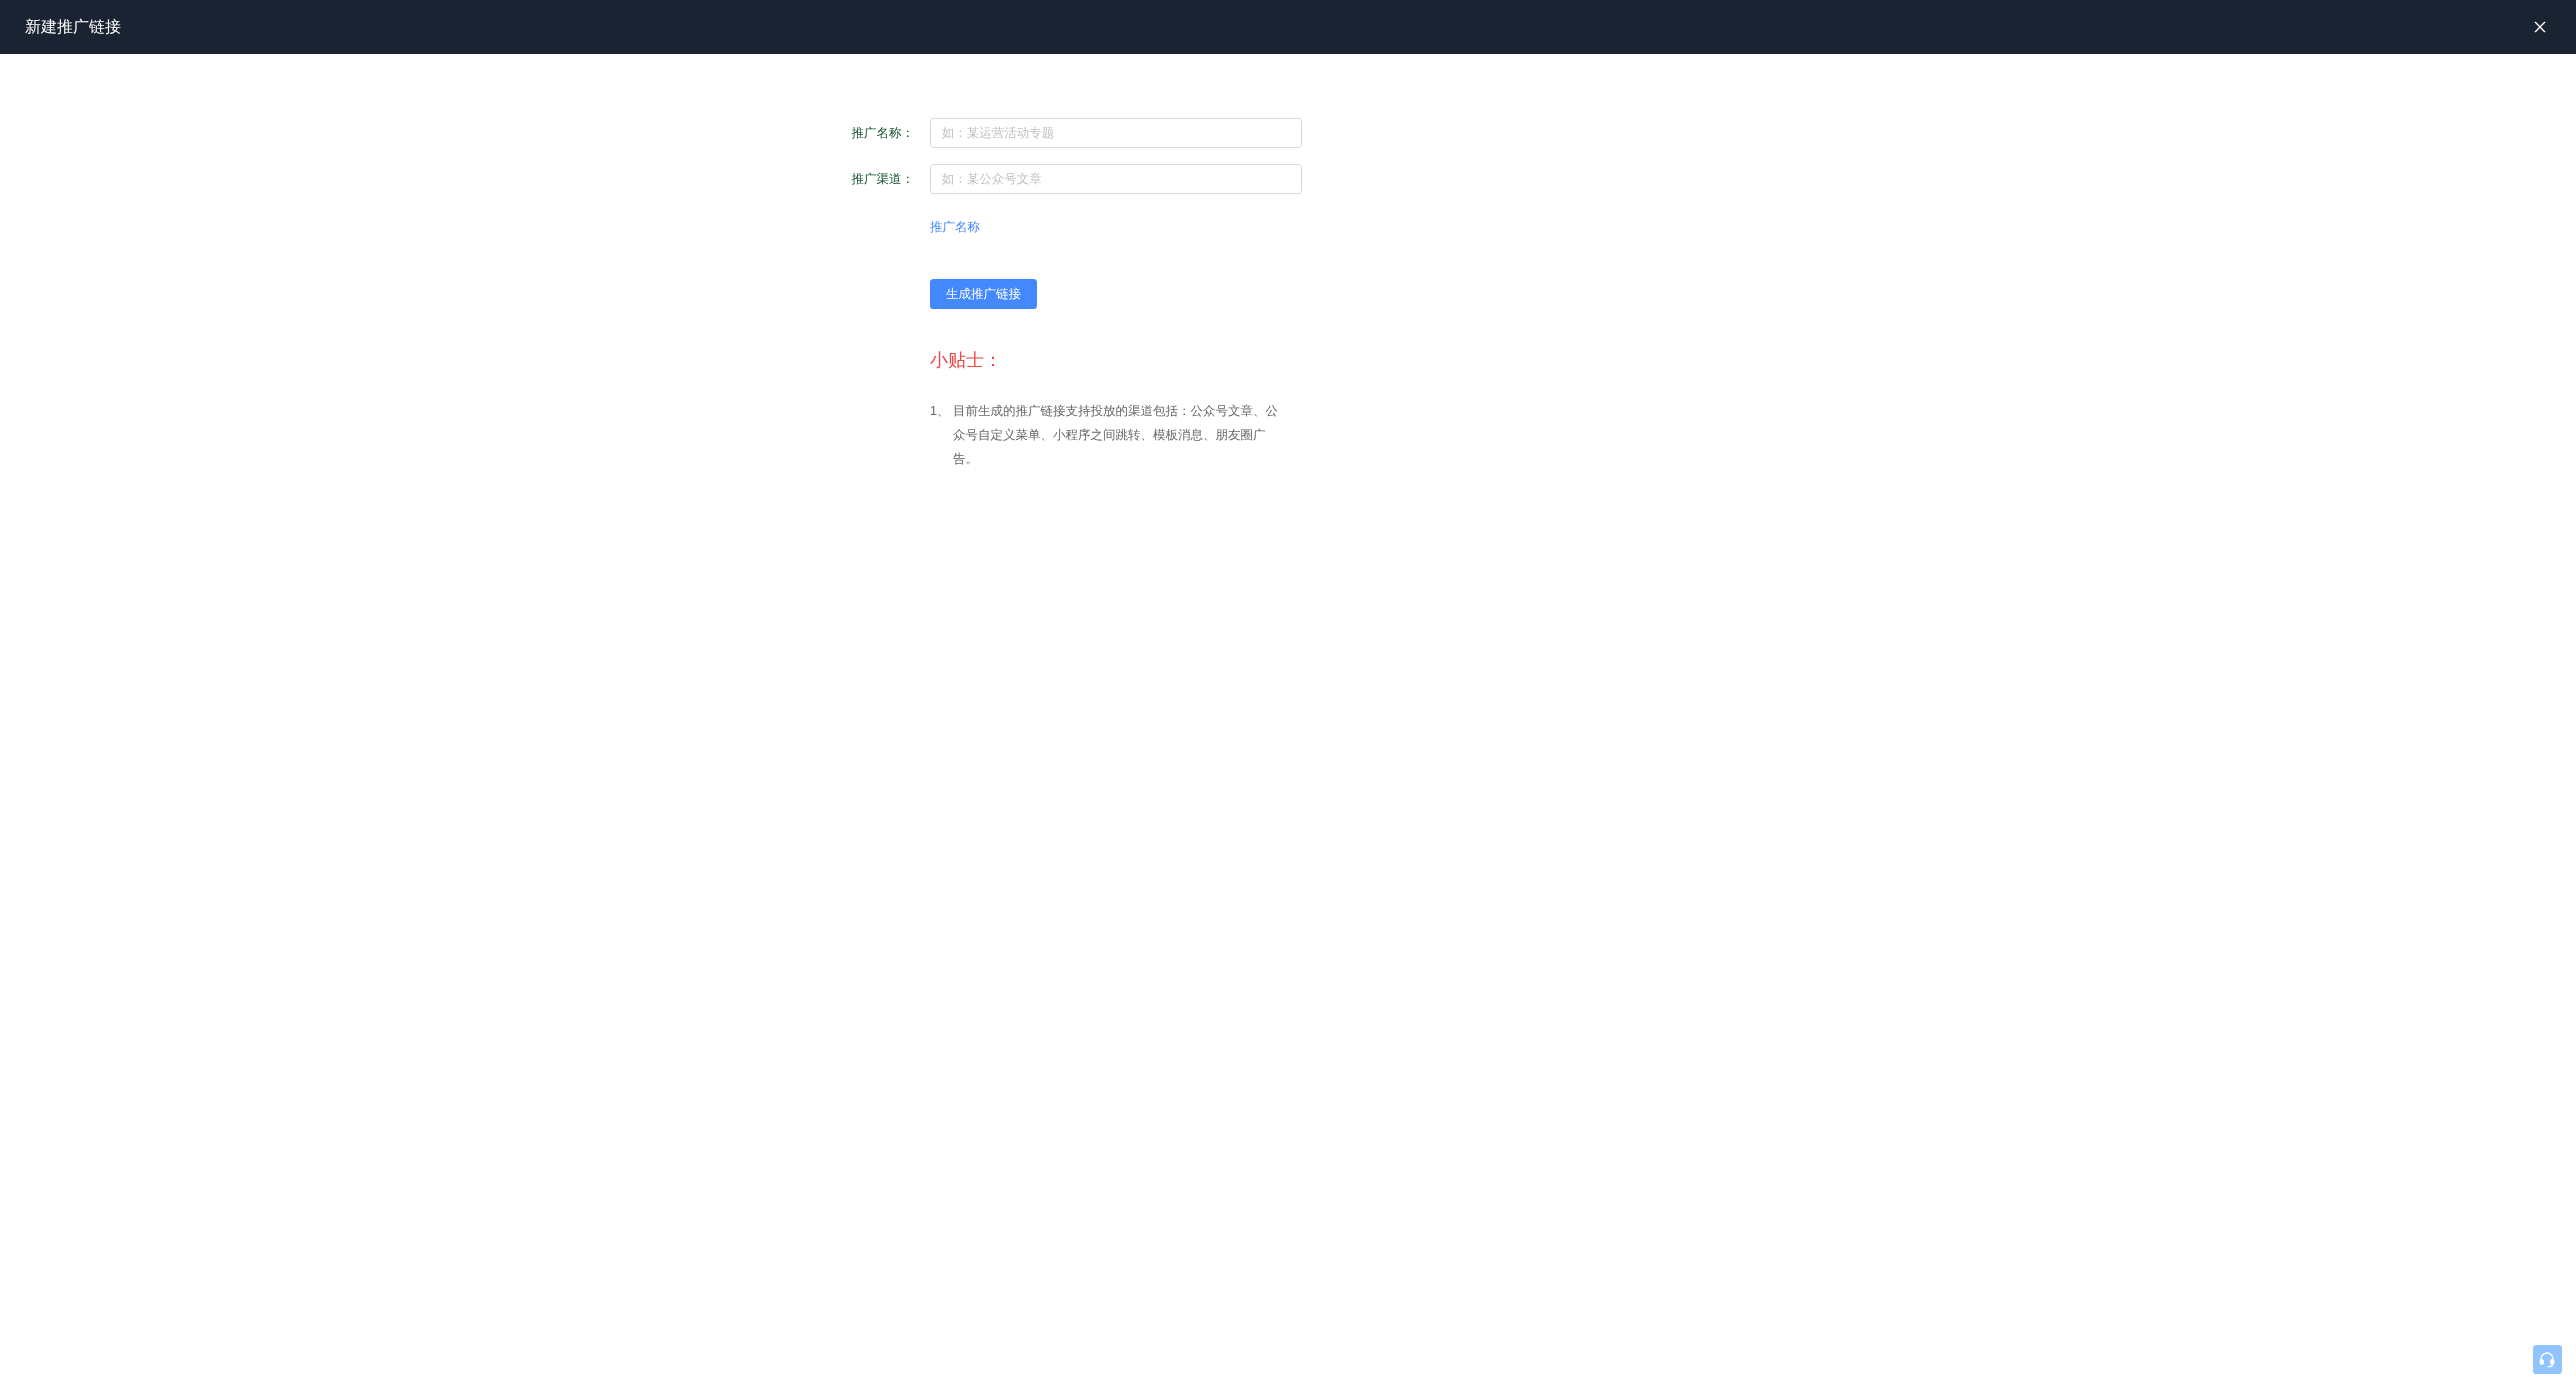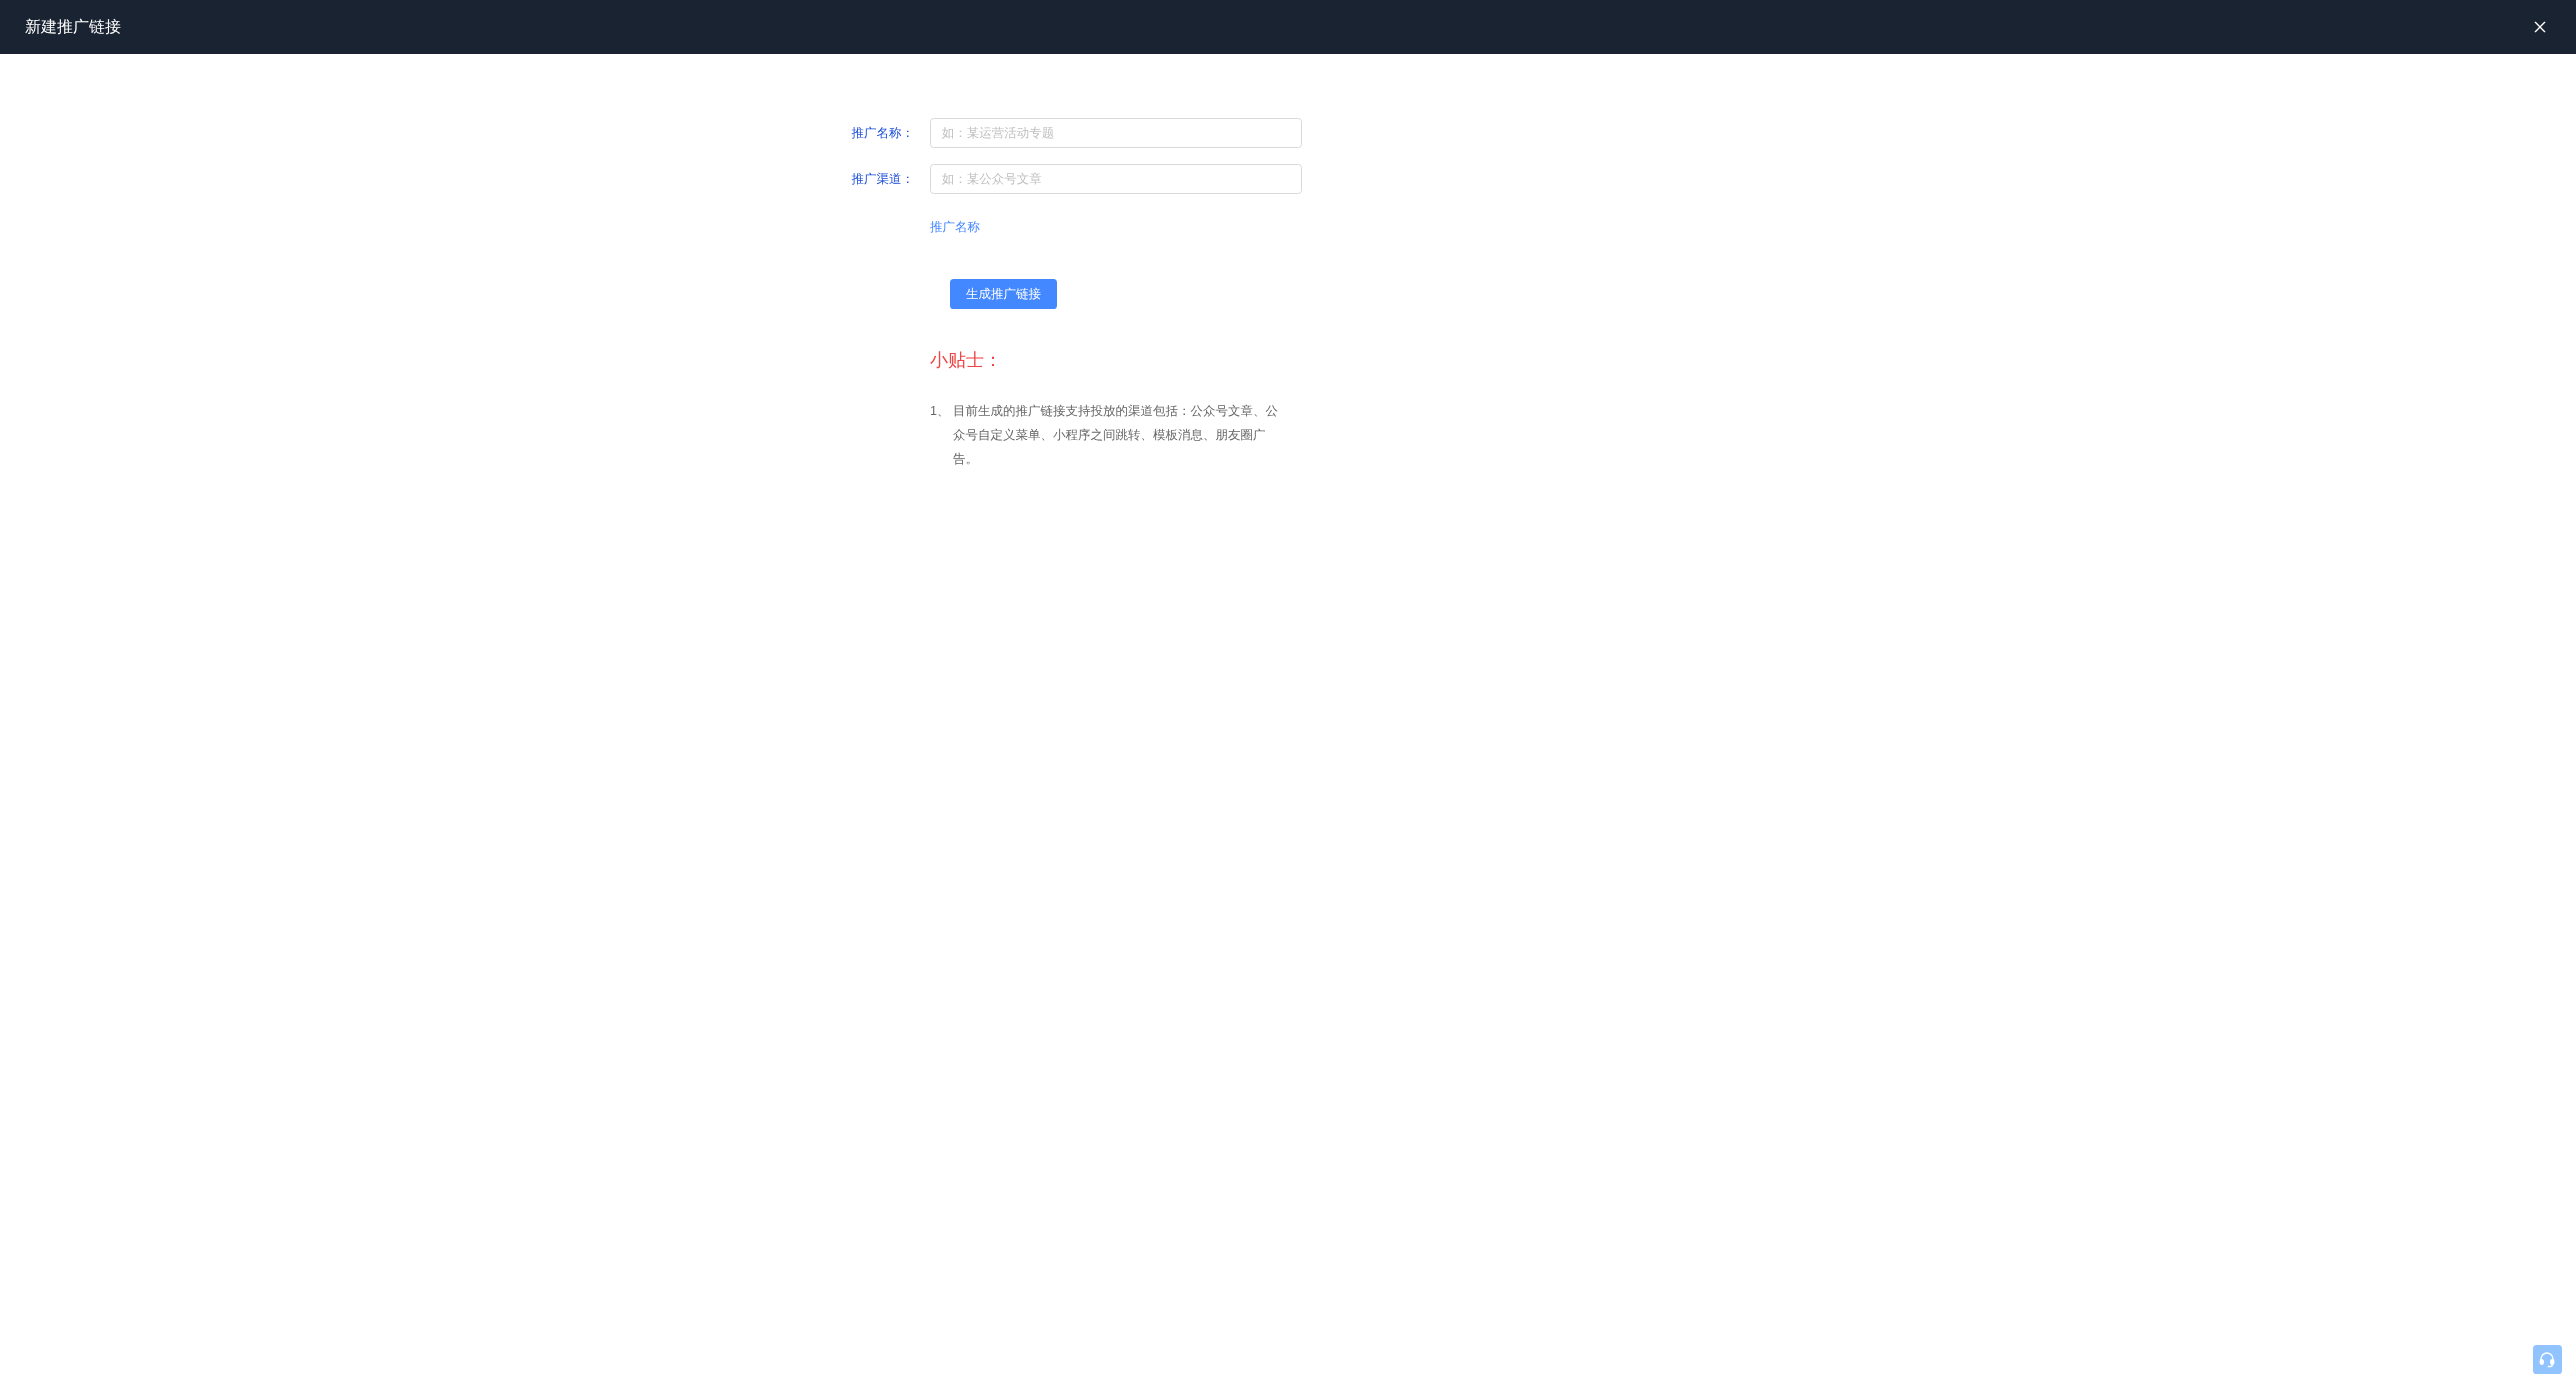--- a/index.html
+++ b/index.html
@@ -45,21 +45,21 @@
       padding-top: 64px;
     }
     .form-row {
       display: flex;
       align-items: center;
       margin-bottom: 16px;
     }
     .form-label {
       width: 90px;
       text-align: right;
-      color: #1d4ed8;
+      color: #14532d;
       font-size: 12.5px;
       padding-right: 16px;
       flex-shrink: 0;
     }
     .form-input {
       width: 372px;
       height: 30px;
       border: 0.9px solid #d9d9d9;
       border-radius: 3.6px;
       padding: 0 10.7px;
@@ -83,21 +83,20 @@
     .generate-btn {
       background: #4488ff;
       color: #fff;
       border: none;
       border-radius: 3.6px;
       padding: 0 16px;
       height: 30px;
       font-size: 12.5px;
       cursor: pointer;
       margin-top: 43px;
-      margin-left: 20px;
     }
     .tips-section {
       margin-top: 39px;
       padding-left: 90px;
     }
     .tips-title {
       color: #ef4444;
       font-size: 18px;
       margin-bottom: 28px;
     }

